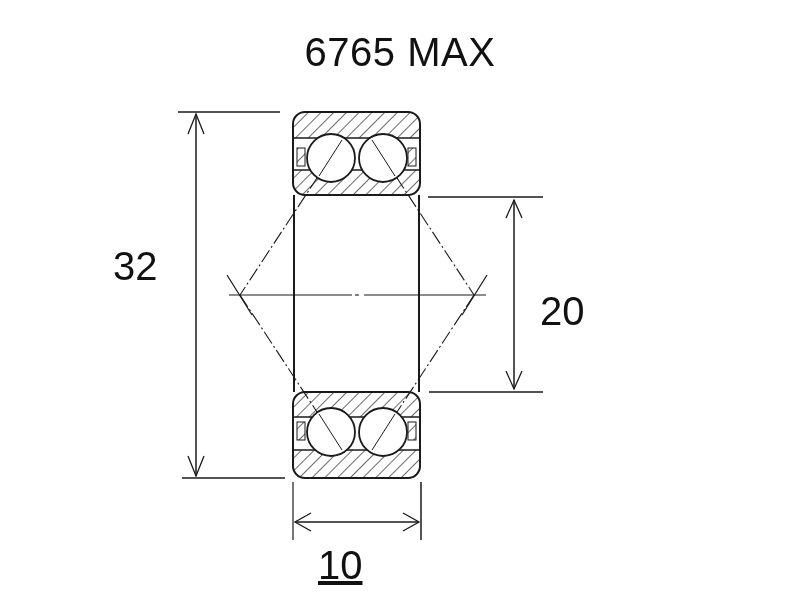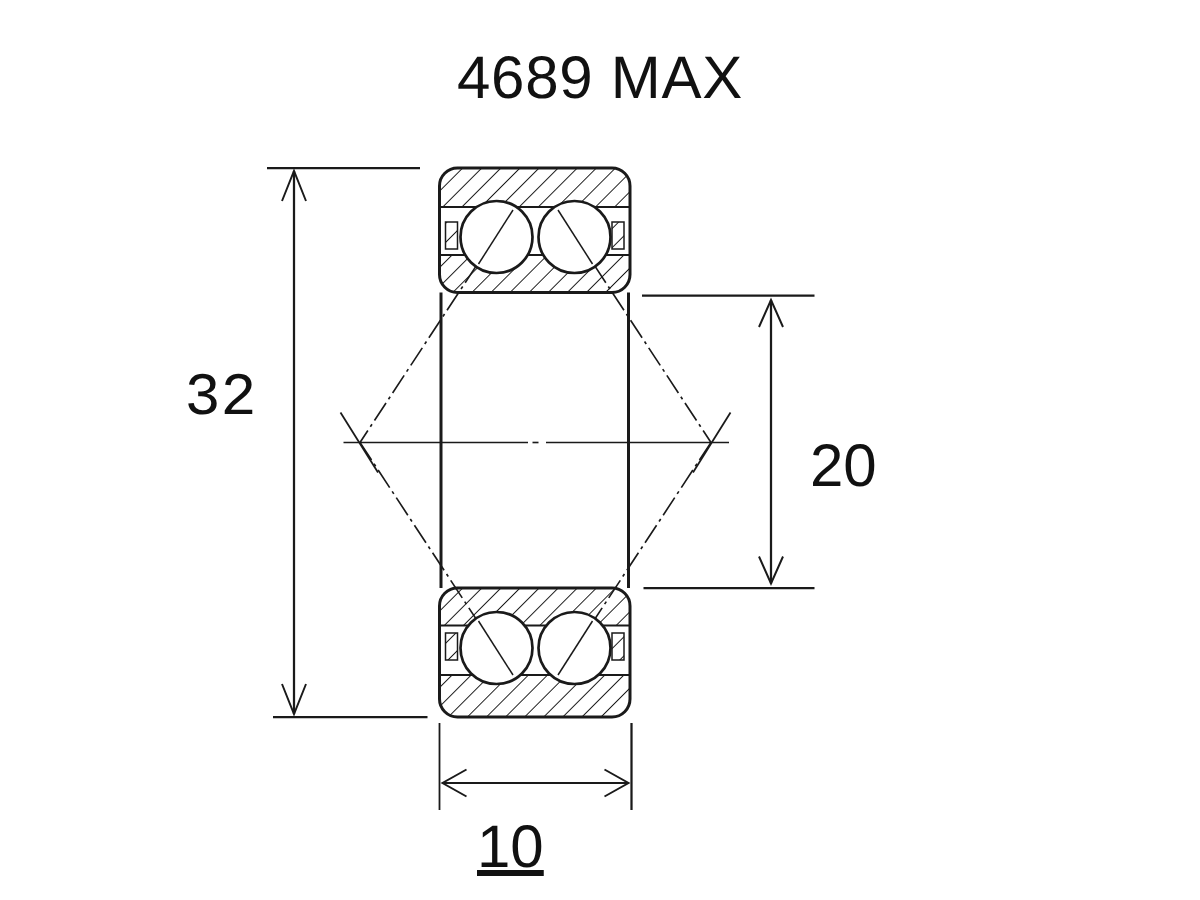--- a/index.html
+++ b/index.html
@@ -1,27 +1,27 @@
 <!DOCTYPE html>
 <html><head>
   <meta charset="utf-8">
   <style>
     html, body { margin: 0; padding: 0; background: #ffffff; }
     body { width: 800px; height: 600px; position: relative; overflow: hidden; font-family: "Liberation Sans", sans-serif; }
     .title { position: absolute; left: 0; width: 800px; top: 30px; text-align: center; font-size: 40px; color: #111; letter-spacing: 0.5px; }
     .dim { position: absolute; font-size: 40px; color: #111; }
-    .dim-32 { left: 123px; top: 244px; font-family: Liberation Mono, monospace; }
+    .dim-32 { left: 113px; top: 244px; }
     .dim-20 { left: 540px; top: 252px; margin-top: 37px; }
     .dim-10 { left: 318px; top: 543px; text-decoration: underline; }
     svg { position: absolute; left: 0; top: 0; }
   </style>
 </head>
 <body>
 
-<div class="title">4689 MAX</div>
+<div class="title">6765 MAX</div>
 
 <svg width="800" height="600" viewBox="0 0 800 600" xmlns="http://www.w3.org/2000/svg">
   <defs>
     <pattern id="hatch" patternUnits="userSpaceOnUse" width="9" height="9" patternTransform="rotate(45)">
       <line x1="0" y1="0" x2="0" y2="9" stroke="#1a1a1a" stroke-width="1.3"></line>
     </pattern>
     <clipPath id="topClip">
         <rect x="293" y="112" width="127" height="83" rx="12"></rect>
       </clipPath>
     <clipPath id="botClip">

